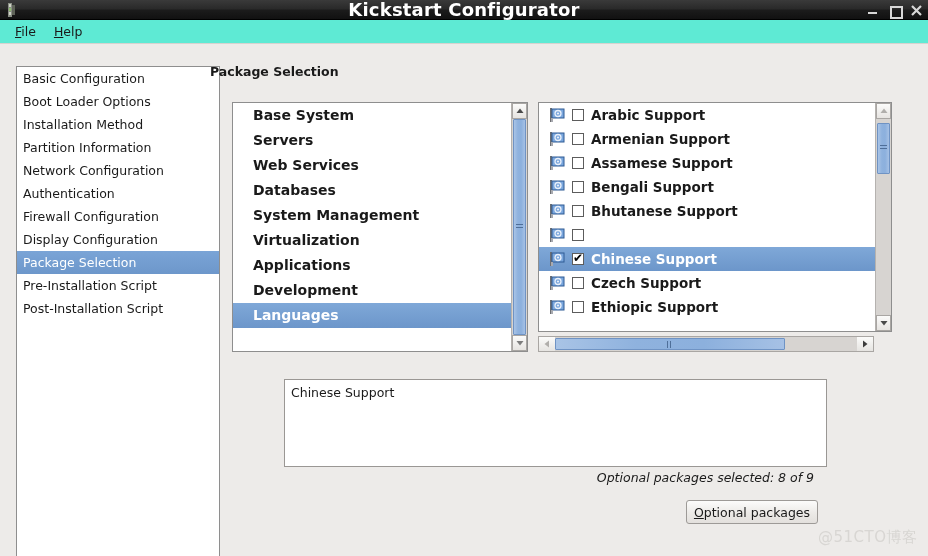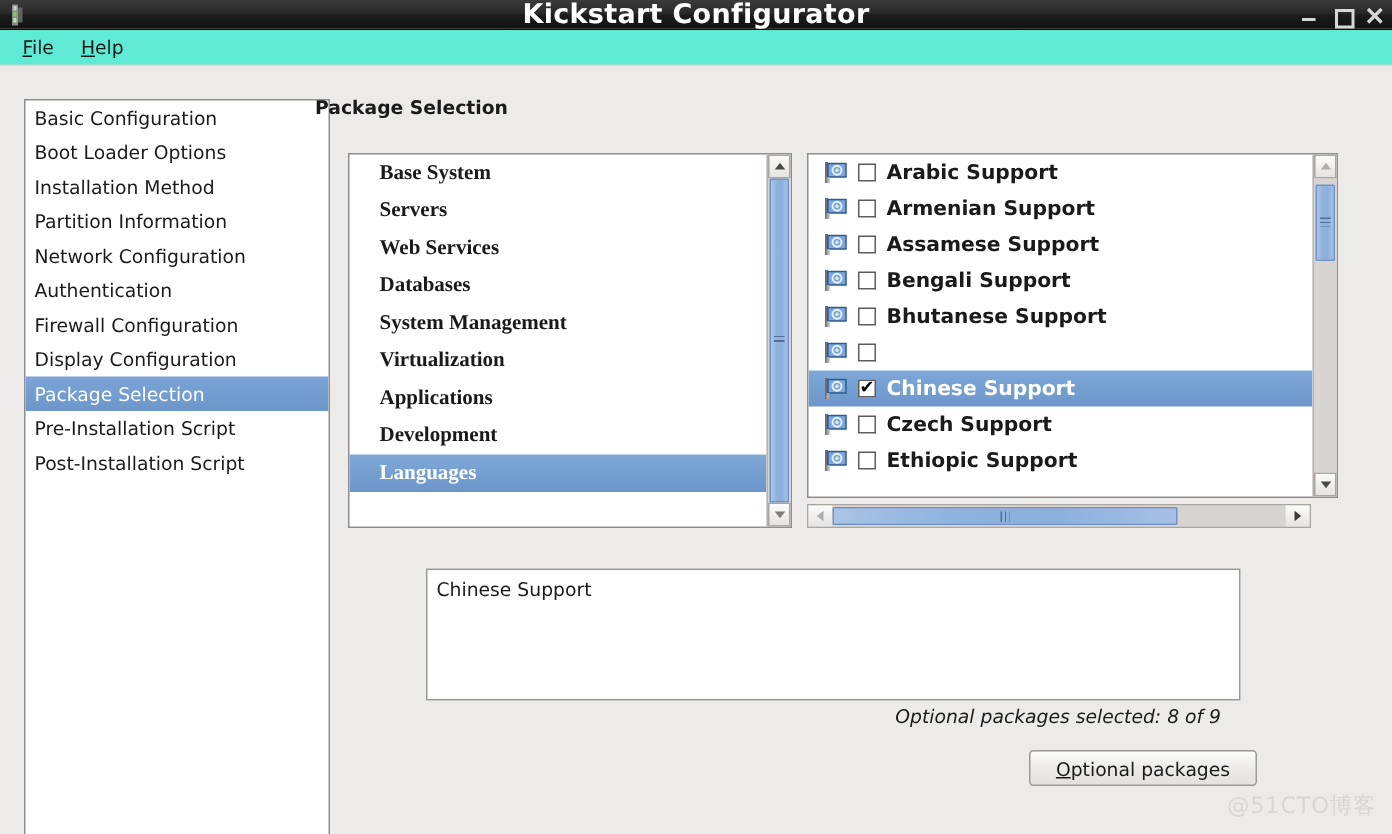--- a/index.html
+++ b/index.html
@@ -78,21 +78,21 @@
   #grouplist-frame {
     position: absolute; left: 232px; top: 102px; width: 296px; height: 250px;
     border: 1px solid #8e8e8e; background: #ffffff; display: flex;
   }
   #grouplist {
     flex: 1 1 auto; overflow: hidden; position: relative;
   }
   .grp-item {
     height: 25px; line-height: 25px; padding-left: 20px;
     font-size: 14px; font-weight: bold; color: #1a1a1a;
-    white-space: nowrap; cursor: default; font-family: Liberation Serif, serif;
+    white-space: nowrap; cursor: default;
   }
   .grp-item.sel {
     background: linear-gradient(to bottom, #7fa8d8 0%, #6c96ca 100%);
     color: #ffffff;
   }
 
   
   .vsb {
     width: 16px; background: #e2e0de; border-left: 1px solid #b5b2af;
     display: flex; flex-direction: column; position: relative;
@@ -162,21 +162,21 @@
     background: #ffffff; border: 1px solid #9a9794;
     padding: 5px 6px; font-size: 12.5px; color: #1a1a1a;
   }
 
   #optcount {
     position: absolute; right: 114px; top: 470px;
     font-size: 12.5px; font-style: italic; color: #1a1a1a;
   }
 
   #optbtn {
-    position: absolute; left: 686px; top: 500px; width: 152px; height: 24px;
+    position: absolute; left: 686px; top: 500px; width: 132px; height: 24px;
     background: linear-gradient(to bottom, #fcfcfb 0%, #eceae7 55%, #e3e0dd 100%);
     border: 1px solid #9d9a97; border-radius: 3px;
     font-size: 12.5px; color: #1a1a1a; cursor: default;
     display: flex; align-items: center; justify-content: center;
   }
   #optbtn u { text-decoration: underline; }
 
   #watermark {
     position: absolute; left: 818px; top: 528px;
     font-size: 15px; color: #d8d6d3; letter-spacing: .5px;

